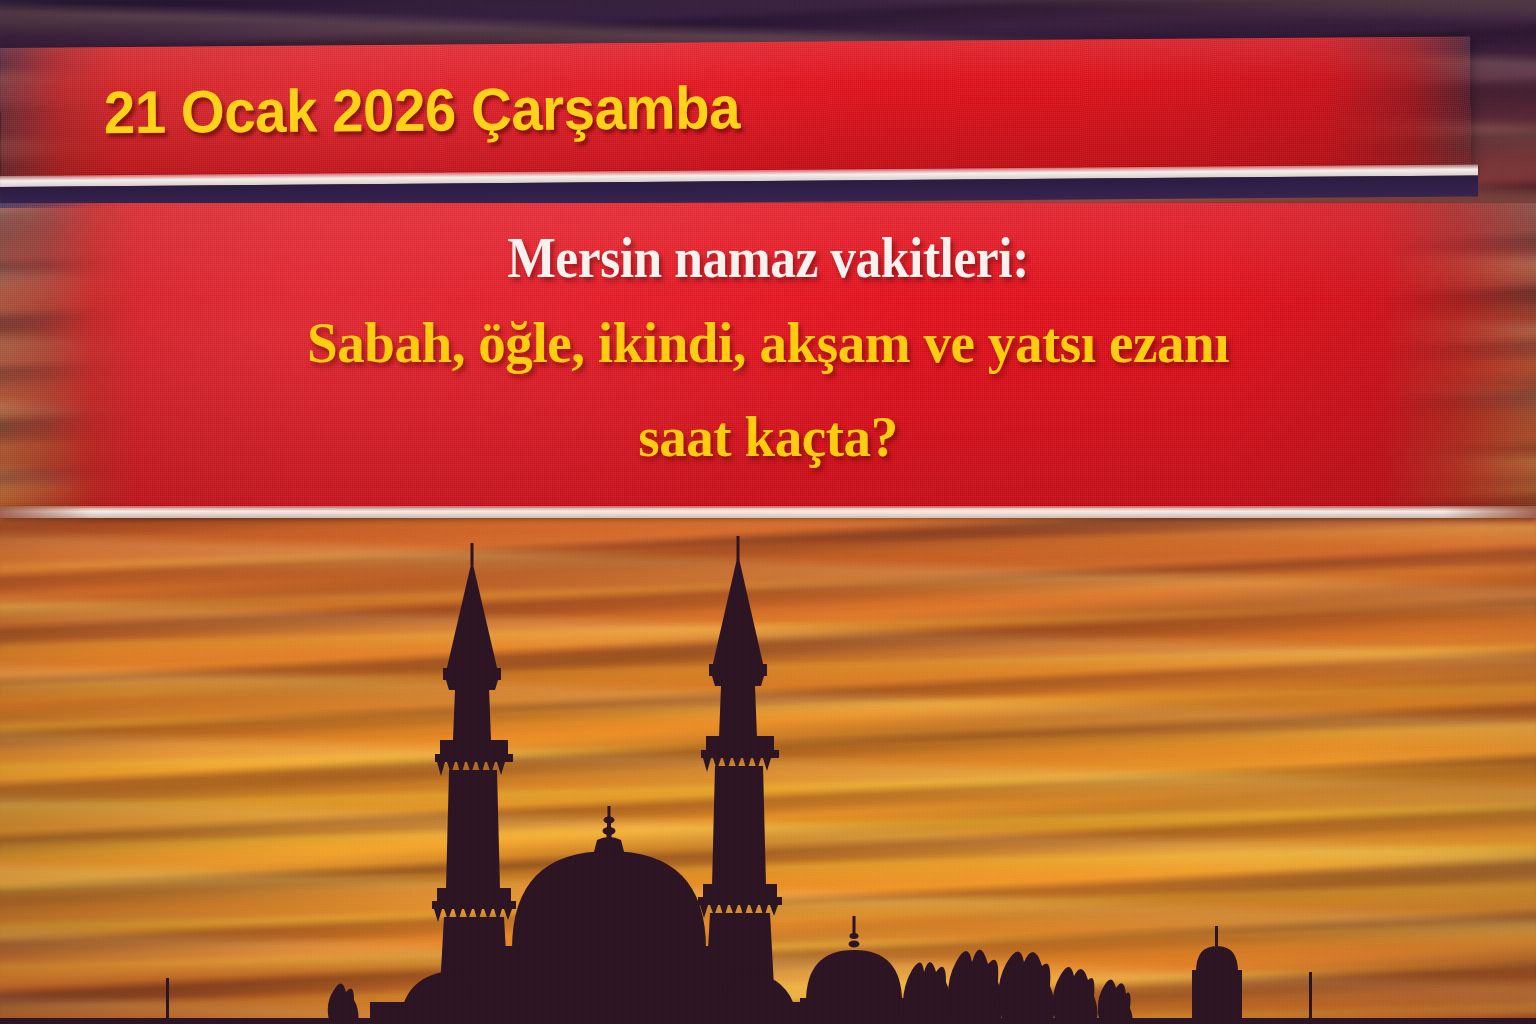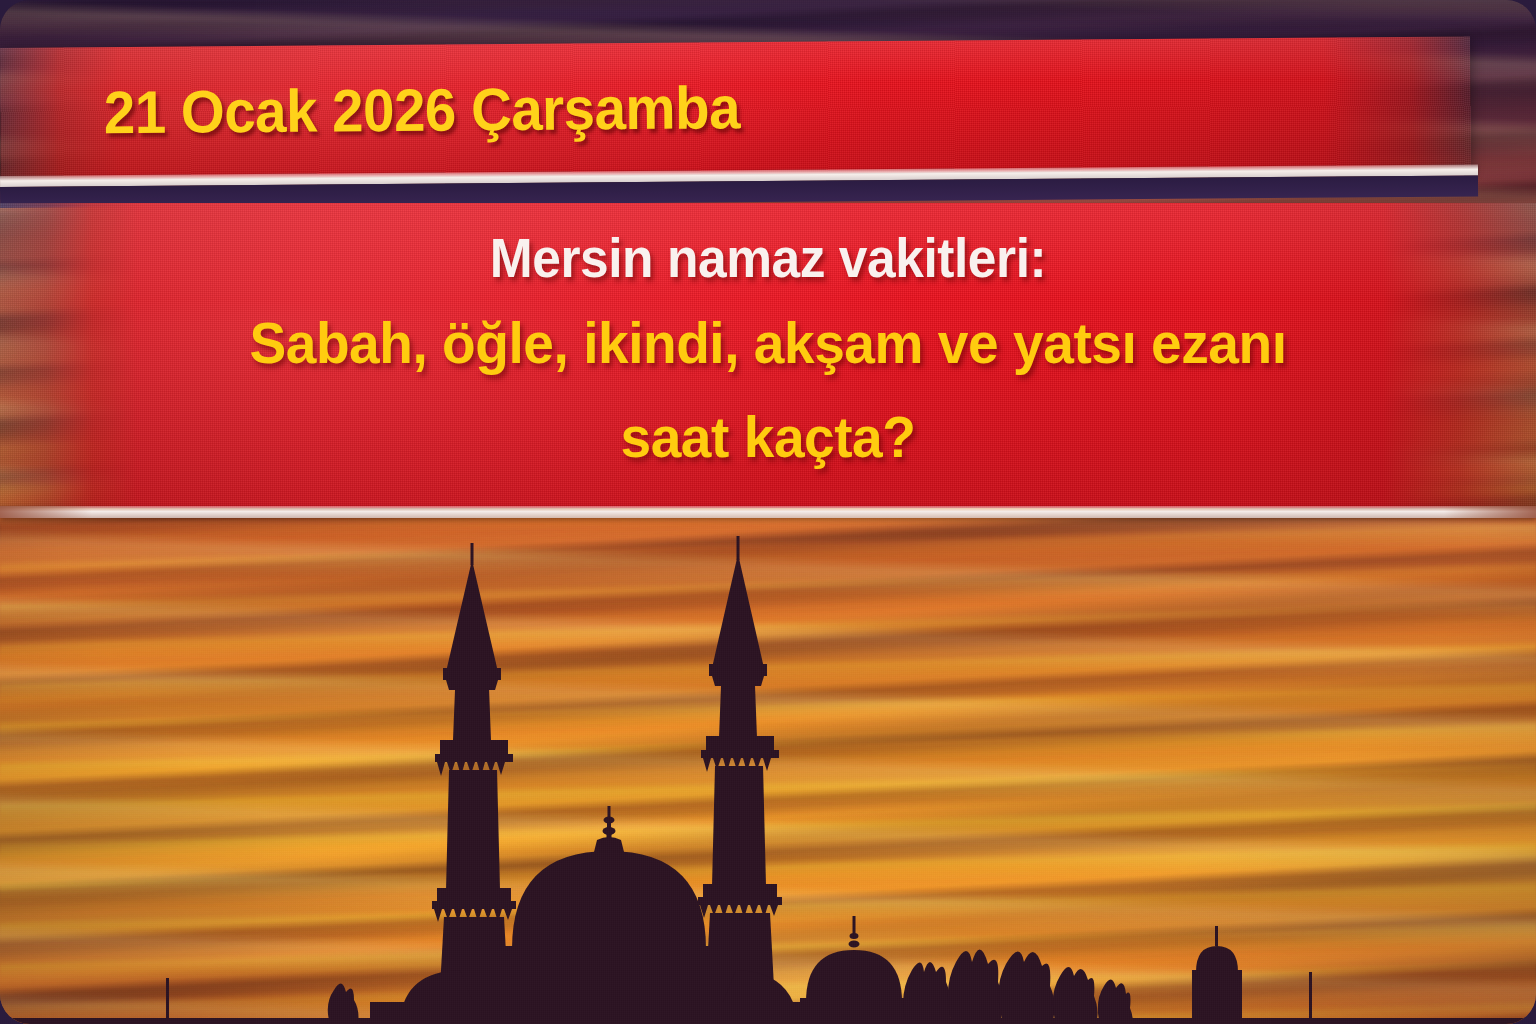--- a/index.html
+++ b/index.html
@@ -8,21 +8,20 @@
     width:1536px; height:1024px;
     overflow:hidden;
     background:#2a1b3d;
     font-family:"Liberation Sans", sans-serif;
   }
   #stage {
     position:relative;
     width:1536px; height:1024px;
     overflow:hidden;
     background:#241535;
-    border-radius:30px;
   }
 
   
   .sky {
     position:absolute; left:0; top:0; width:1536px; height:1024px;
     background:
       
       radial-gradient(ellipse 900px 380px at 52% 104%, rgba(255,214,96,.95) 0%, rgba(255,160,40,.55) 40%, rgba(255,110,30,0) 72%),
       radial-gradient(ellipse 1400px 520px at 50% 118%, rgba(255,180,60,.75) 0%, rgba(255,120,30,.25) 55%, rgba(255,90,20,0) 80%),
       
@@ -171,21 +170,21 @@
   }
   
   #stripe-navy {
     position:absolute; left:0; top:187px; width:1478px; height:21px;
     transform:rotate(-0.45deg); transform-origin:left top;
     background:linear-gradient(to bottom,#2b1c42,#372450);
   }
 
   
   #banner-title {
-    left:0px; top:203px; width:1536px; height:305px;
+    left:0px; top:203px; width:1536px; height:305px;font-family:Liberation Serif, serif;
   }
   #banner-title .banner-red-surface {
     background:
       repeating-linear-gradient(0deg, rgba(0,0,0,.05) 0 1px, rgba(255,255,255,.035) 1px 2px),
       repeating-linear-gradient(90deg, rgba(0,0,0,.05) 0 1px, rgba(255,255,255,.03) 1px 2px),
       linear-gradient(90deg,
         rgba(150,12,14,.00) 0%,
         rgba(176,14,16,.38) 3%,
         rgba(208,16,18,.86) 6%,
         #de111a 9%,

